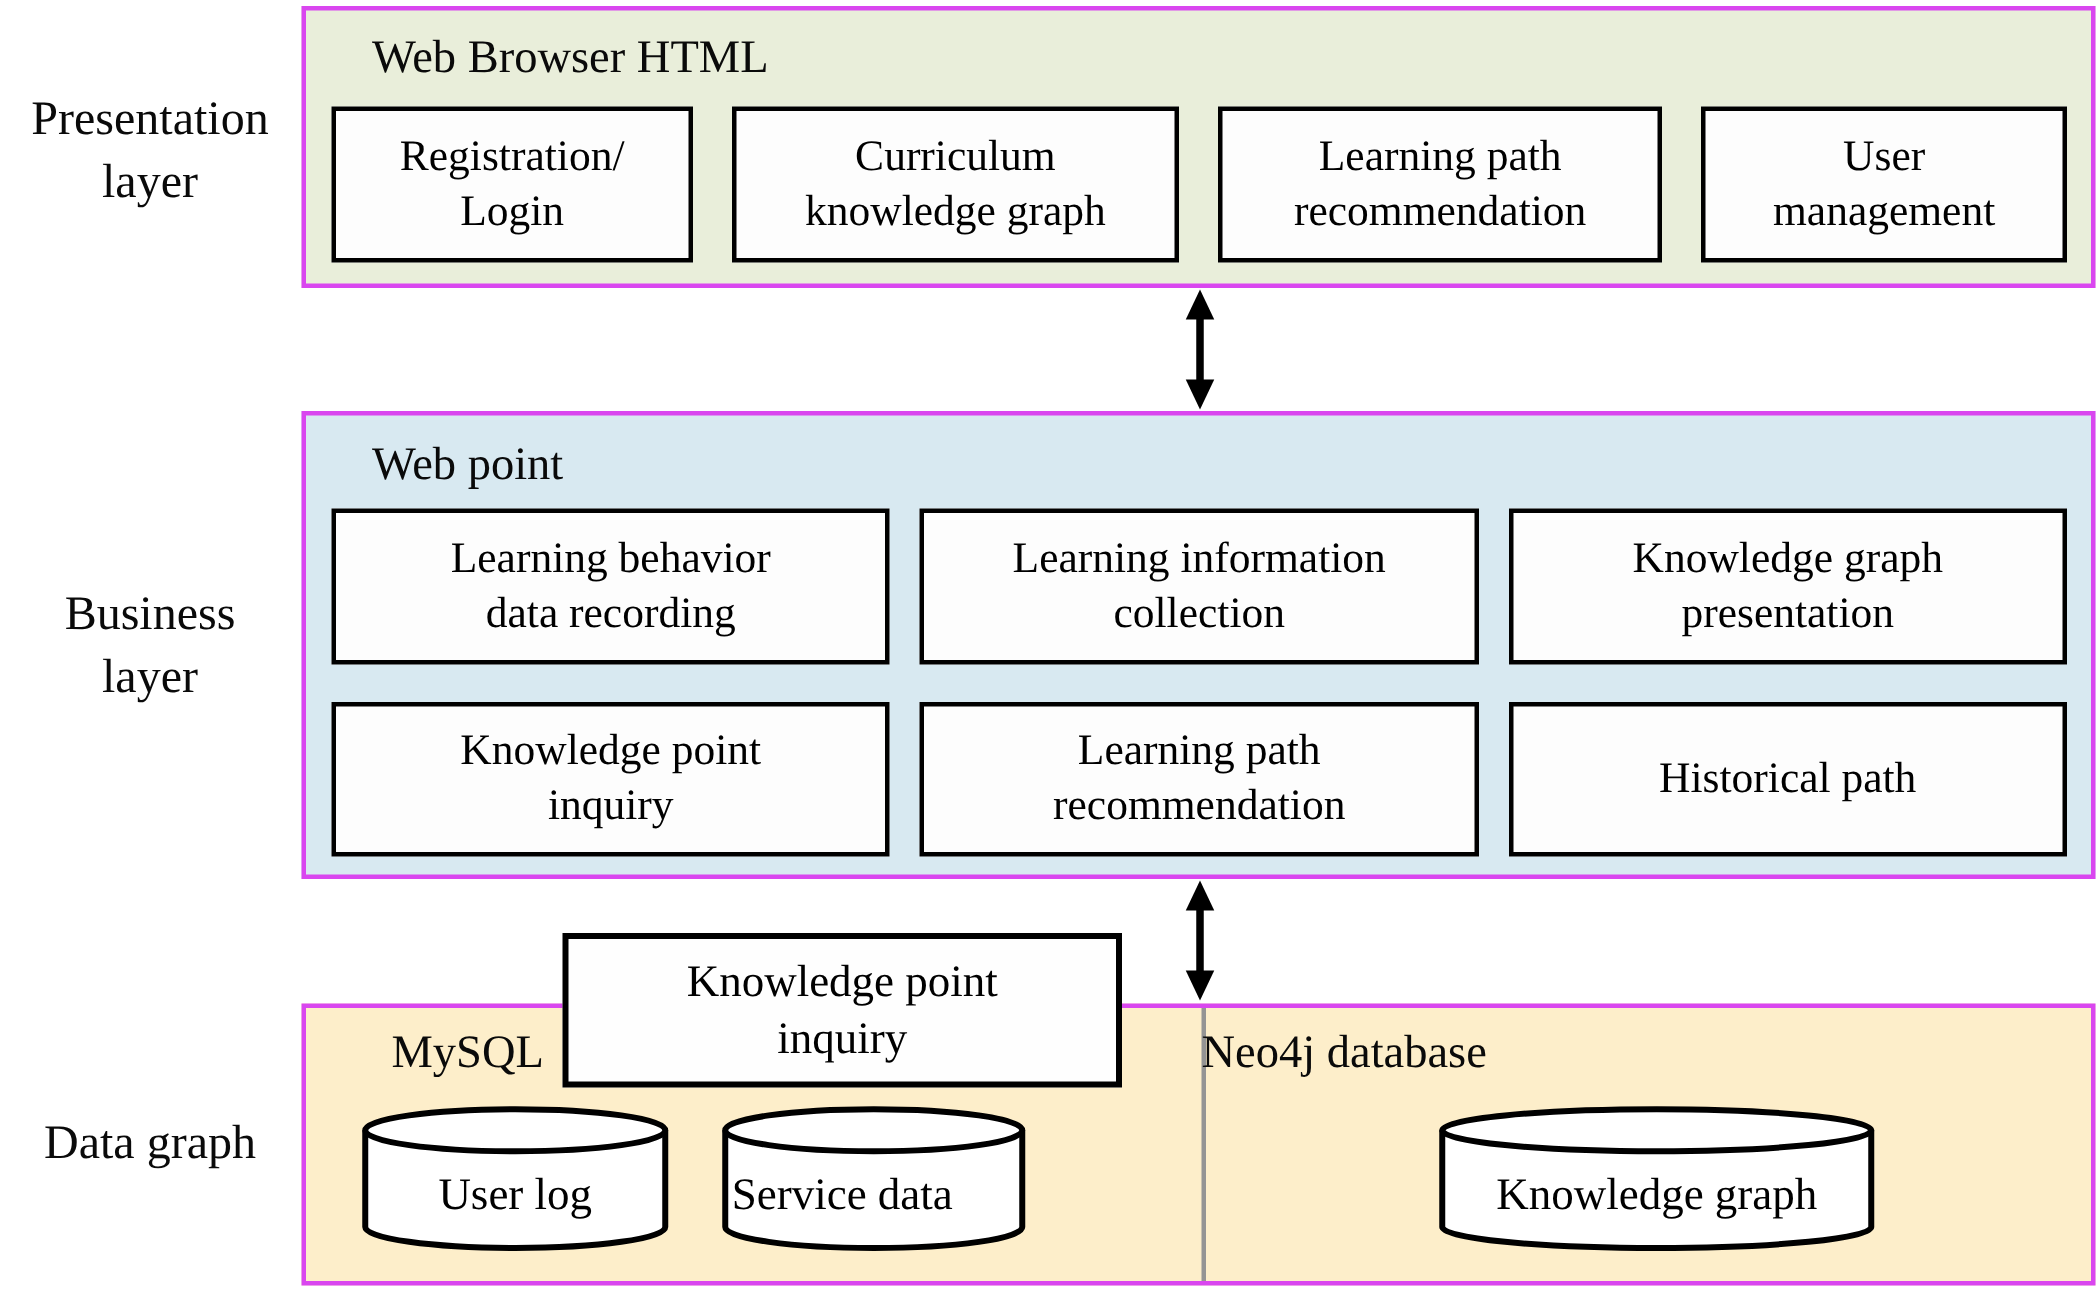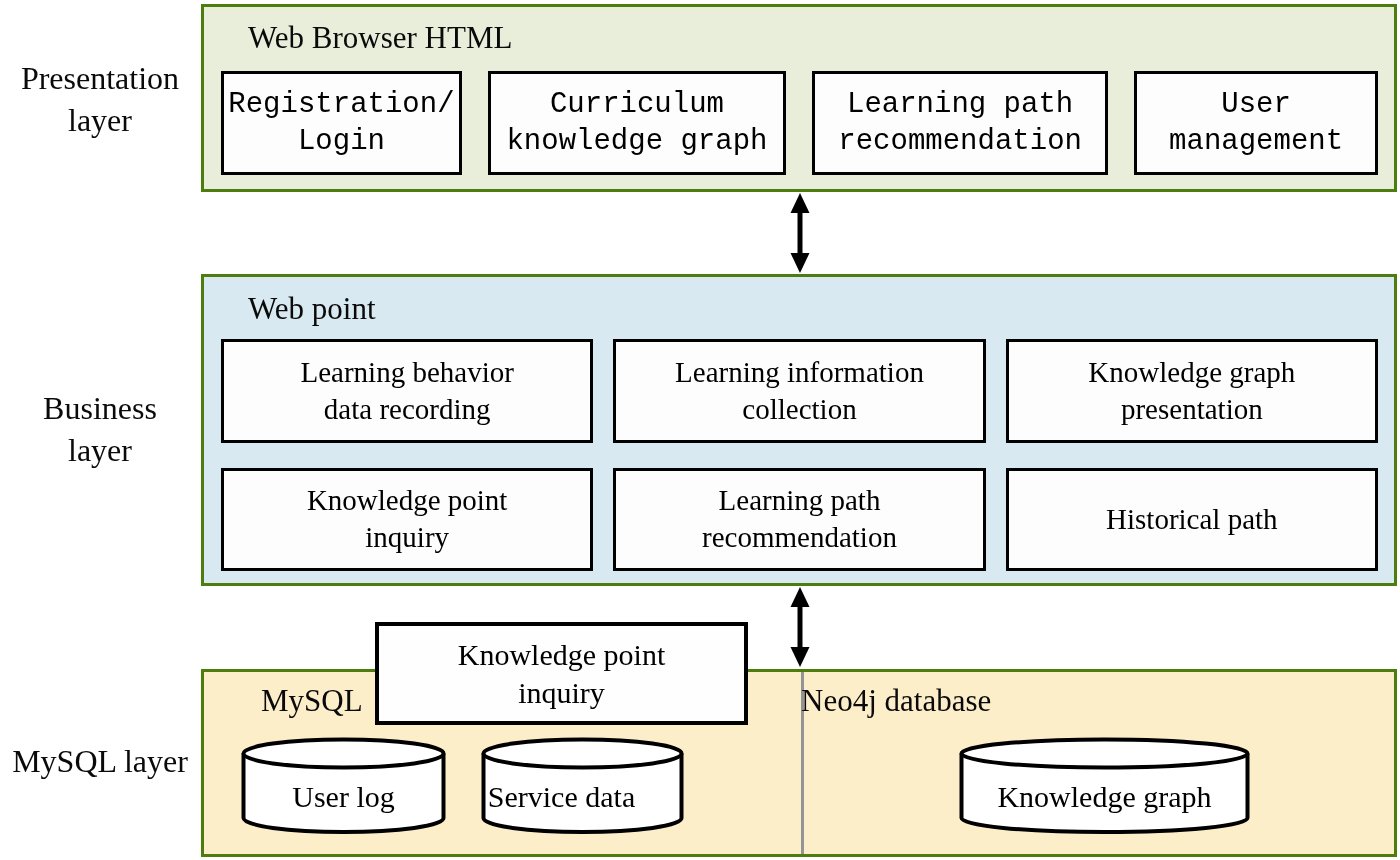--- a/index.html
+++ b/index.html
@@ -7,31 +7,31 @@
     position:relative;width:1400px;height:860px;background:#ffffff;
     font-family:"Liberation Serif","DejaVu Serif",serif;color:#000;
     overflow:hidden;
   }
   .side-label{
     position:absolute;left:0;width:200px;text-align:center;
     font-size:32px;line-height:42px;white-space:pre-line;color:#0a0a0a;
   }
   .panel{
     position:absolute;left:201px;width:1196px;box-sizing:border-box;
-    border:3px solid #4d7c0f;
+    border:3px solid #d946ef;
   }
   .panel-title{
     position:absolute;font-size:31px;line-height:34px;color:#0a0a0a;white-space:pre-line;
   }
   .pres-panel{top:4px;height:188px;background:#e9eeda;}
   .biz-panel{top:274px;height:312px;background:#d8e9f1;}
   .data-panel{top:669px;height:188px;background:#fdeeca;}
   .pres-row{
     position:absolute;left:17px;right:16px;top:64px;height:104px;
-    display:flex;gap:26px;font-family:Liberation Mono, monospace;
+    display:flex;gap:26px;
   }
   .wbox{
     box-sizing:border-box;border:3px solid #000;background:#fdfdfd;
     display:flex;align-items:center;justify-content:center;text-align:center;
     font-size:29px;line-height:37px;white-space:pre-line;
   }
   .pres-row .wbox{flex-grow:1;flex-basis:0;}
   .biz-grid{
     position:absolute;left:17px;right:16px;top:62px;height:232px;
     display:grid;grid-template-columns:1fr 1fr 1fr;gap:25px 20px;
@@ -58,21 +58,21 @@
 </style>
 </head>
 <body>
 
 <div class="root">
 
   <div class="side-label" style="top:57px">Presentation
 layer</div>
   <div class="side-label" style="top:387px">Business
 layer</div>
-  <div class="side-label" style="top:740px">MySQL layer</div>
+  <div class="side-label" style="top:740px">Data graph</div>
 
   <section class="panel pres-panel">
     <div class="panel-title" style="left:44px;top:14px">Web Browser HTML</div>
     <div class="pres-row">
       <div class="wbox" style="flex-grow:242">Registration/
 Login</div>
       <div class="wbox" style="flex-grow:301">Curriculum
 knowledge graph</div>
       <div class="wbox" style="flex-grow:299">Learning path
 recommendation</div>

